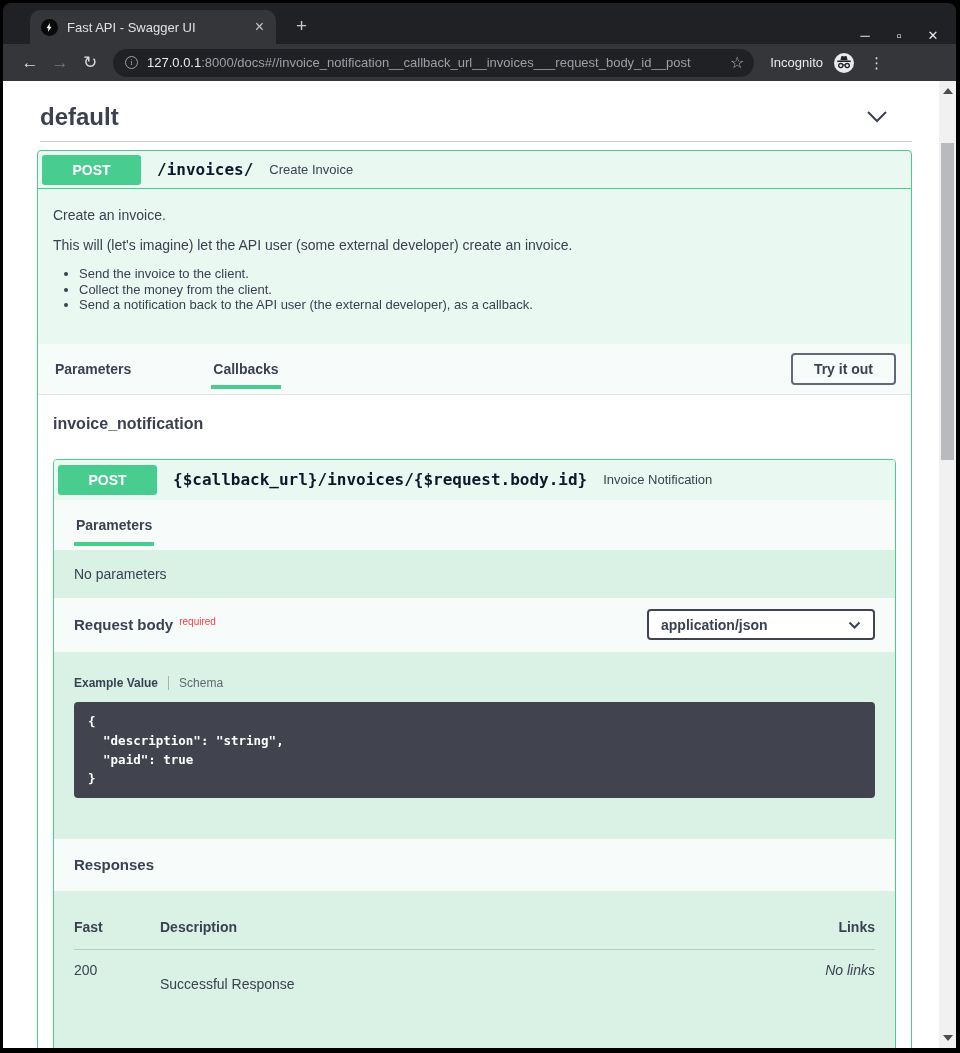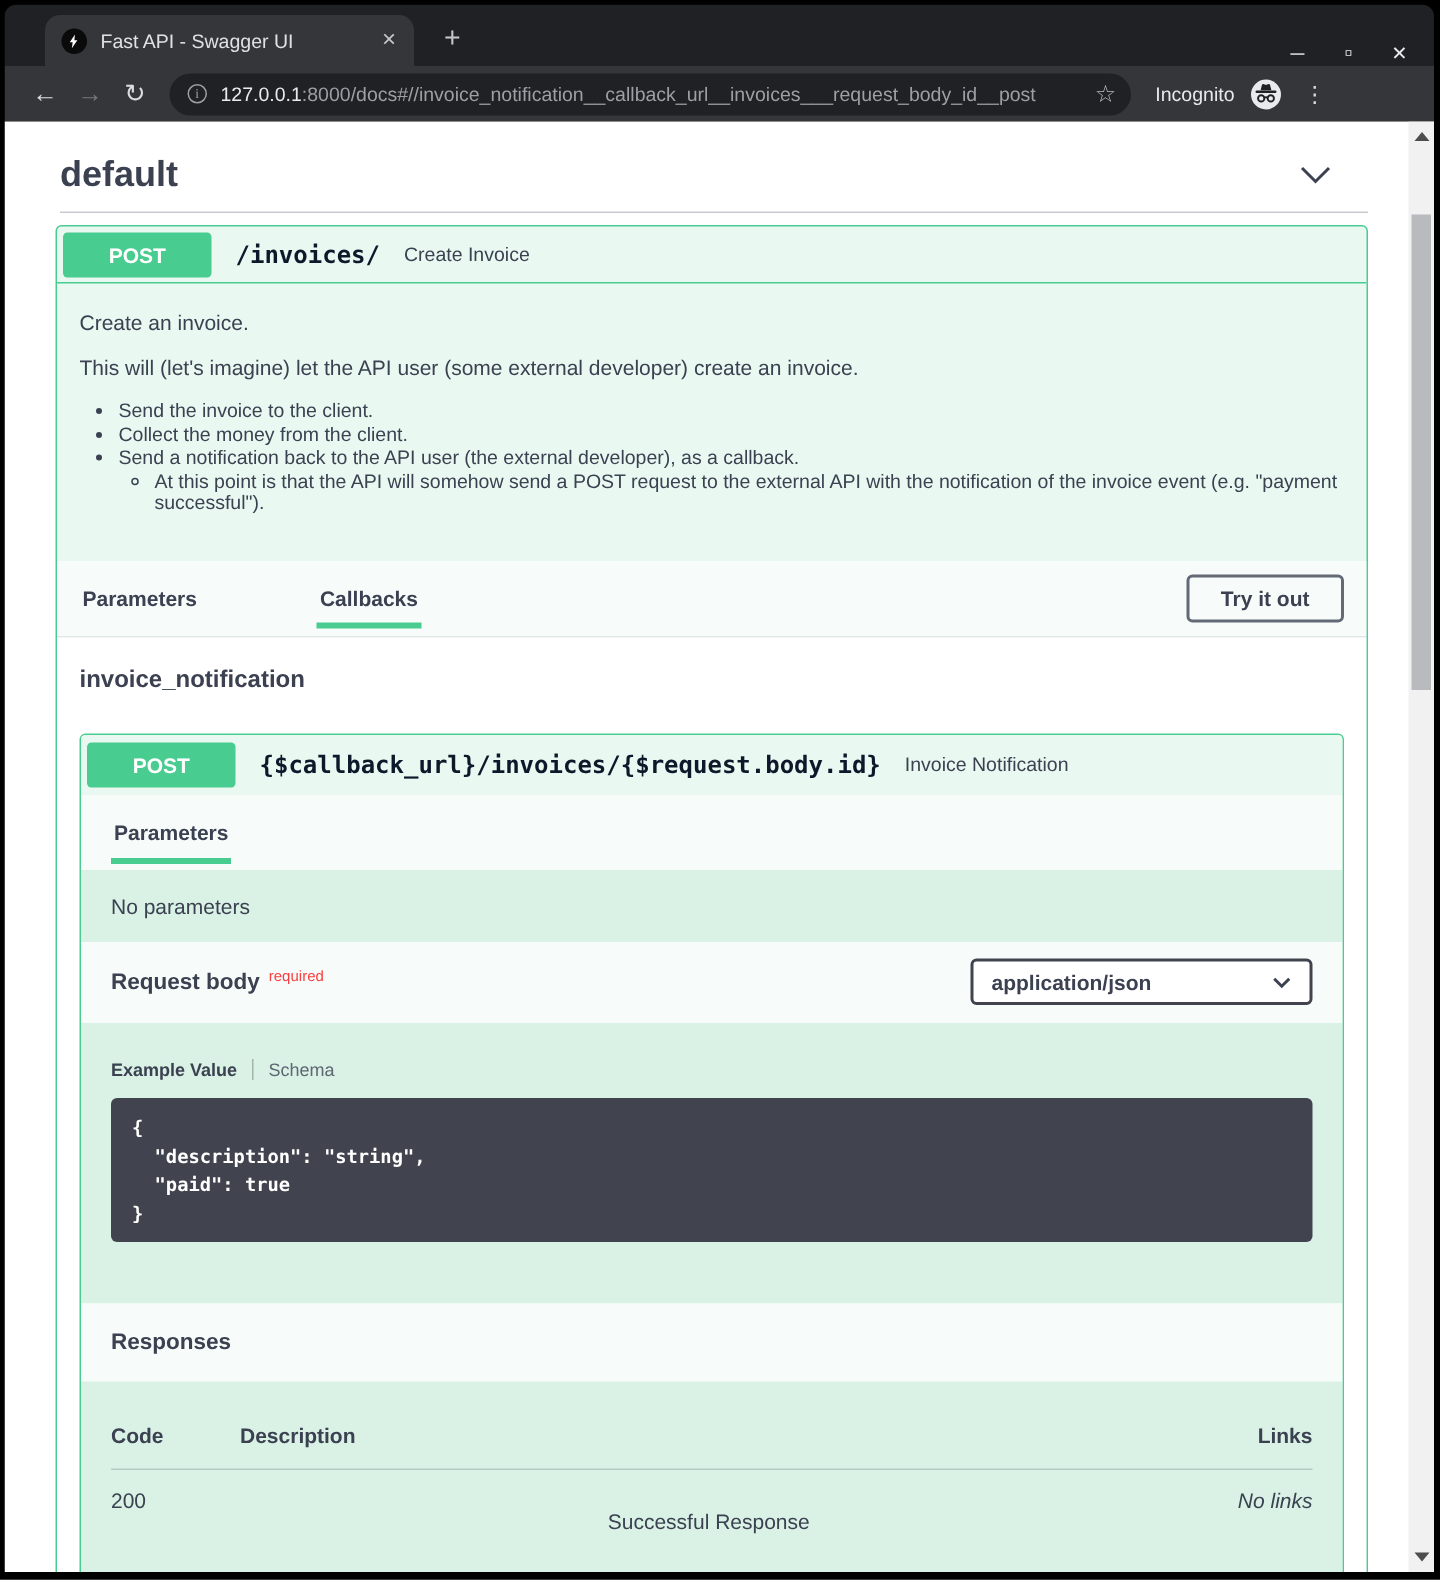--- a/index.html
+++ b/index.html
@@ -85,21 +85,21 @@
   .codeblock { margin-top:12px; background:#41444e; border-radius:4px; color:#fff; font-family:"DejaVu Sans Mono", monospace; font-weight:bold; font-size:12.5px; line-height:19px; padding:10px 14px; white-space:pre; }
 
   .resp-header { background:#f7fcfa; height:52px; display:flex; align-items:center; padding:0 20px; font-size:15px; font-weight:bold; }
 
   .resp-table { background:#d9f2e5; padding:28px 20px 60px 20px; font-size:14px; }
   .rt-head { display:flex; font-weight:bold; padding-bottom:14px; border-bottom:1px solid rgba(59,65,81,.22); }
   .rt-row { display:flex; padding-top:12px; }
   .col-code { width:86px; flex:none; }
   .col-desc { flex:1; }
   .col-links { width:90px; flex:none; text-align:right; }
-  .rt-row .col-desc { padding-top:14px;text-align:center; }
+  .rt-row .col-desc { padding-top:14px; }
   .nolinks { font-style:italic; }
 
   svg { display:block; }
 </style>
 </head>
 <body>
 
 <div class="window">
 
   <div class="tabstrip">
@@ -163,23 +163,20 @@
           <span class="op-desc">Create Invoice</span>
         </div>
 
         <div class="description">
           <p>Create an invoice.</p>
           <p>This will (let's imagine) let the API user (some external developer) create an invoice.</p>
           <ul>
             <li>Send the invoice to the client.</li>
             <li>Collect the money from the client.</li>
             <li><span>Send a notification back to the API user (the external developer), as a callback.</span>
-              <ul>
-                <li>At this point is that the API will somehow send a POST request to the external API with the notification of the invoice event (e.g. "payment successful").</li>
-              </ul>
             </li>
           </ul>
         </div>
 
         <div class="tabrow">
           <span class="tabitem">
               <span>Parameters</span>
             </span>
           <span class="tabitem">
               <span>Callbacks</span>
@@ -231,21 +228,21 @@
   "paid": true
 }</div>
             </div>
 
             <div class="resp-header">
               <span>Responses</span>
             </div>
 
             <div class="resp-table">
               <div class="rt-head">
-                <span class="col-code">Code</span>
+                <span class="col-code">Fast</span>
                 <span class="col-desc">Description</span>
                 <span class="col-links">Links</span>
               </div>
               <div class="rt-row">
                 <span class="col-code">200</span>
                 <span class="col-desc">Successful Response</span>
                 <span class="col-links nolinks">No links</span>
               </div>
             </div>
 

